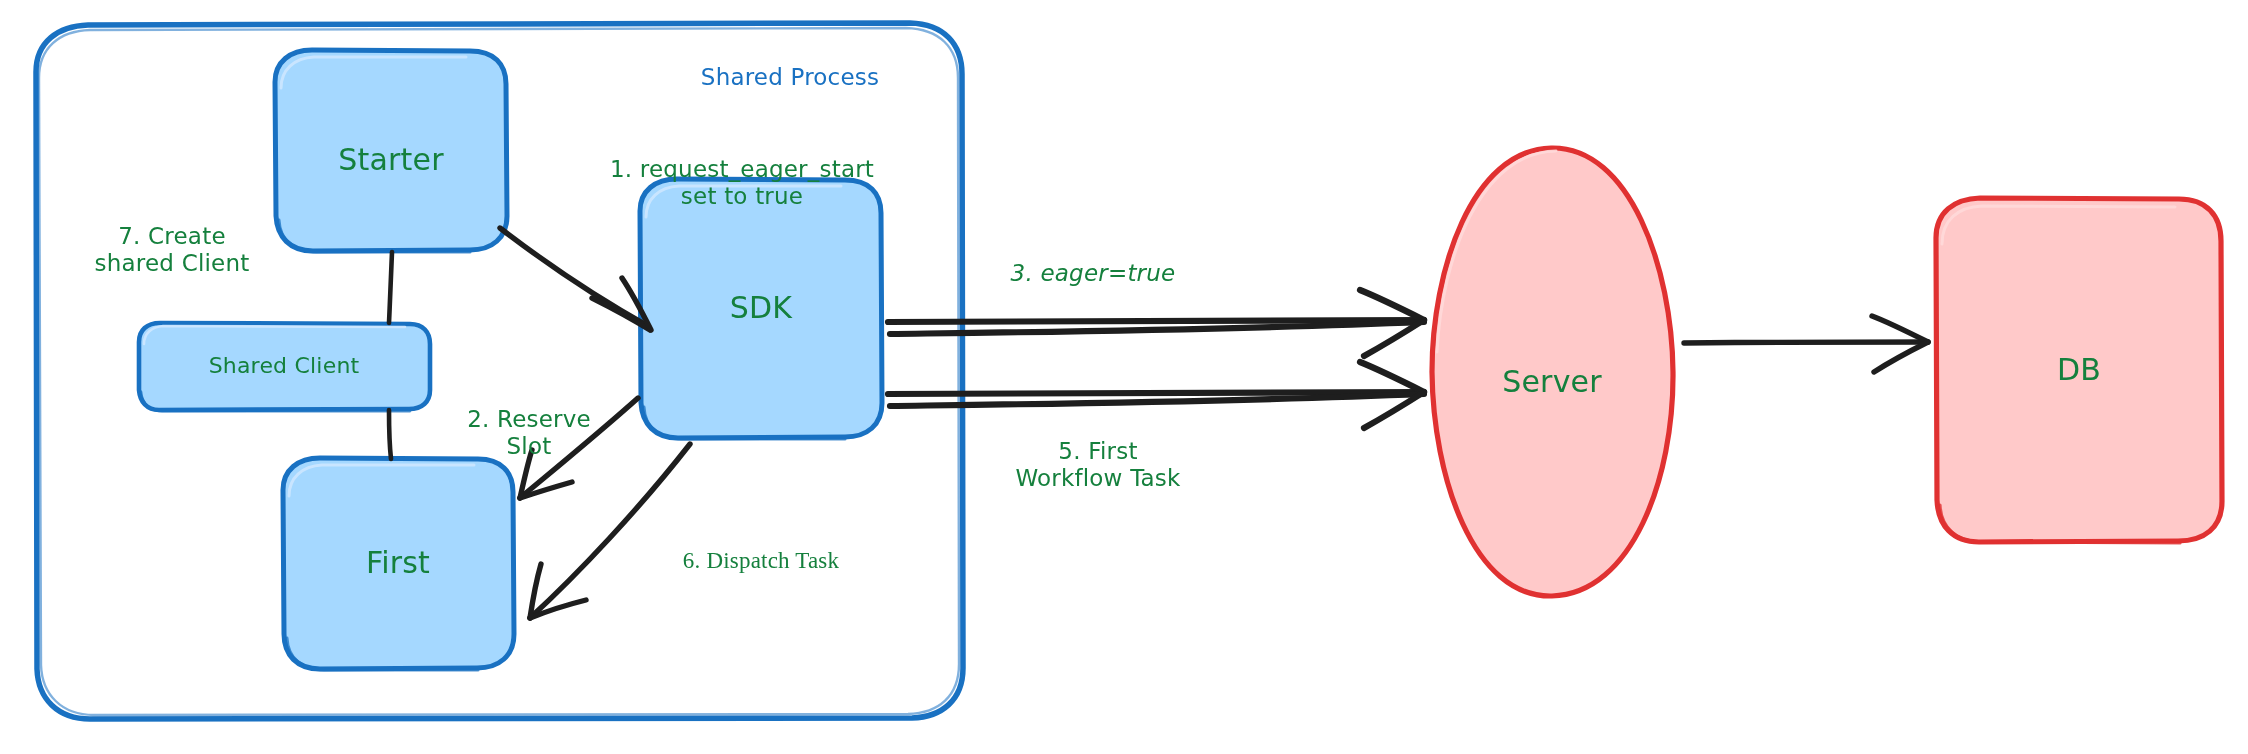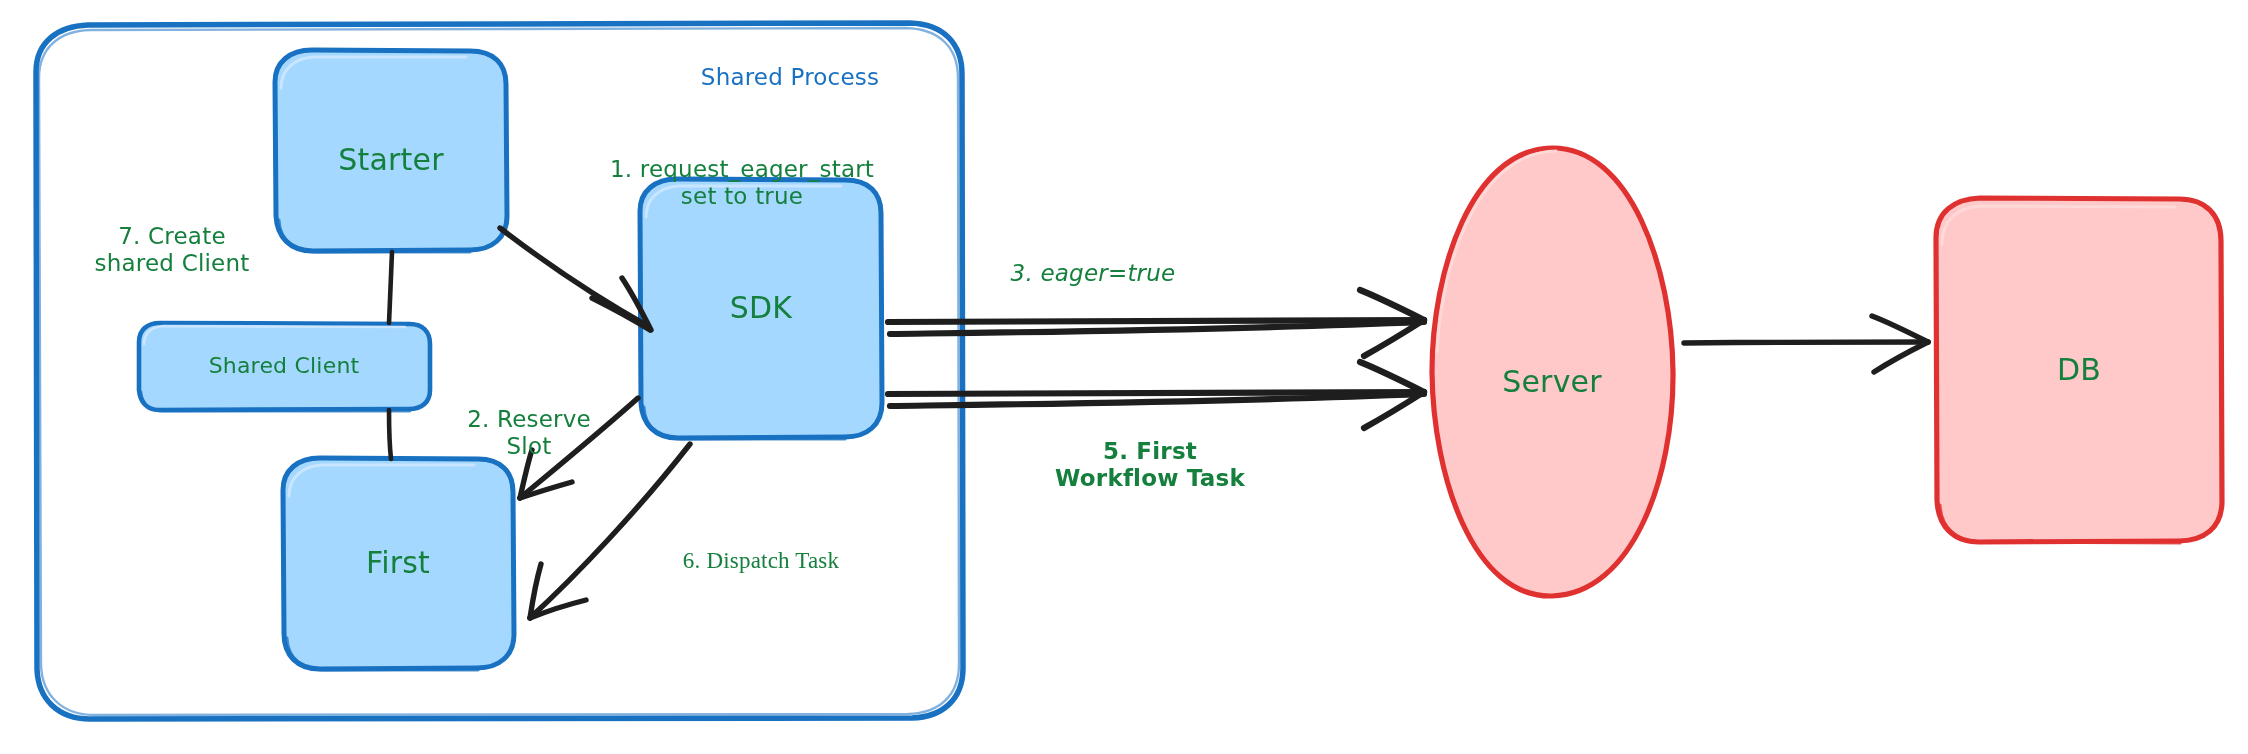--- a/index.html
+++ b/index.html
@@ -215,18 +215,18 @@
 
   <div class="lbl edge-label" style="left:742px; top:177px;margin-top:6px;">1. request_eager_start
 set to true</div>
 
   <div class="lbl edge-label" style="left:529px; top:409px;margin-top:24px;">2. Reserve
 Slot</div>
 
   <div class="lbl edge-label" style="left:1093px; top:274px;font-style:italic;">3. eager=true</div>
 
 
-  <div class="lbl edge-label" style="left:1150px; top:465px;font-weight:bold;">5. First
+  <div class="lbl edge-label" style="left:1098px; top:465px;">5. First
 Workflow Task</div>
 
   <div class="lbl edge-label" style="left:761px; top:561px;font-family:Liberation Serif, serif;">6. Dispatch Task</div>
 
 </div>
 
 </body></html>

